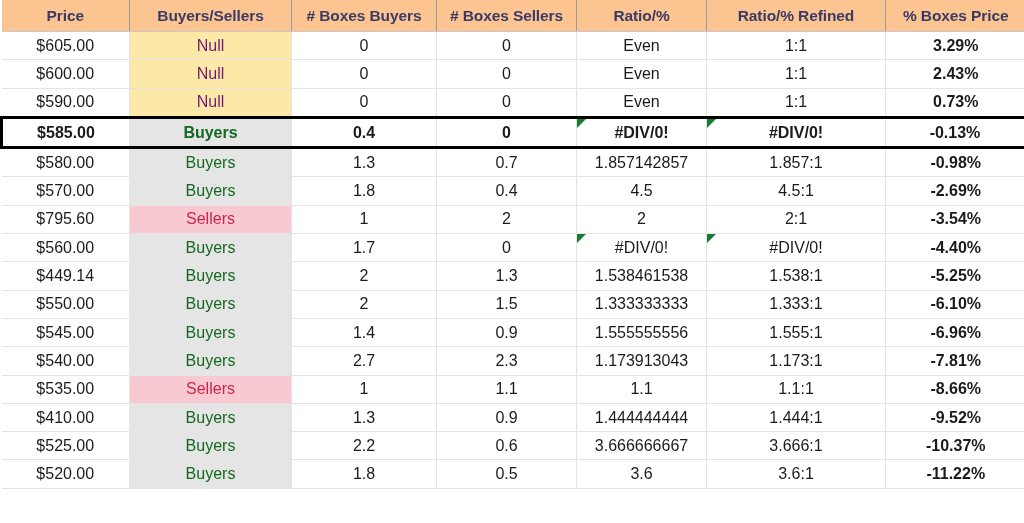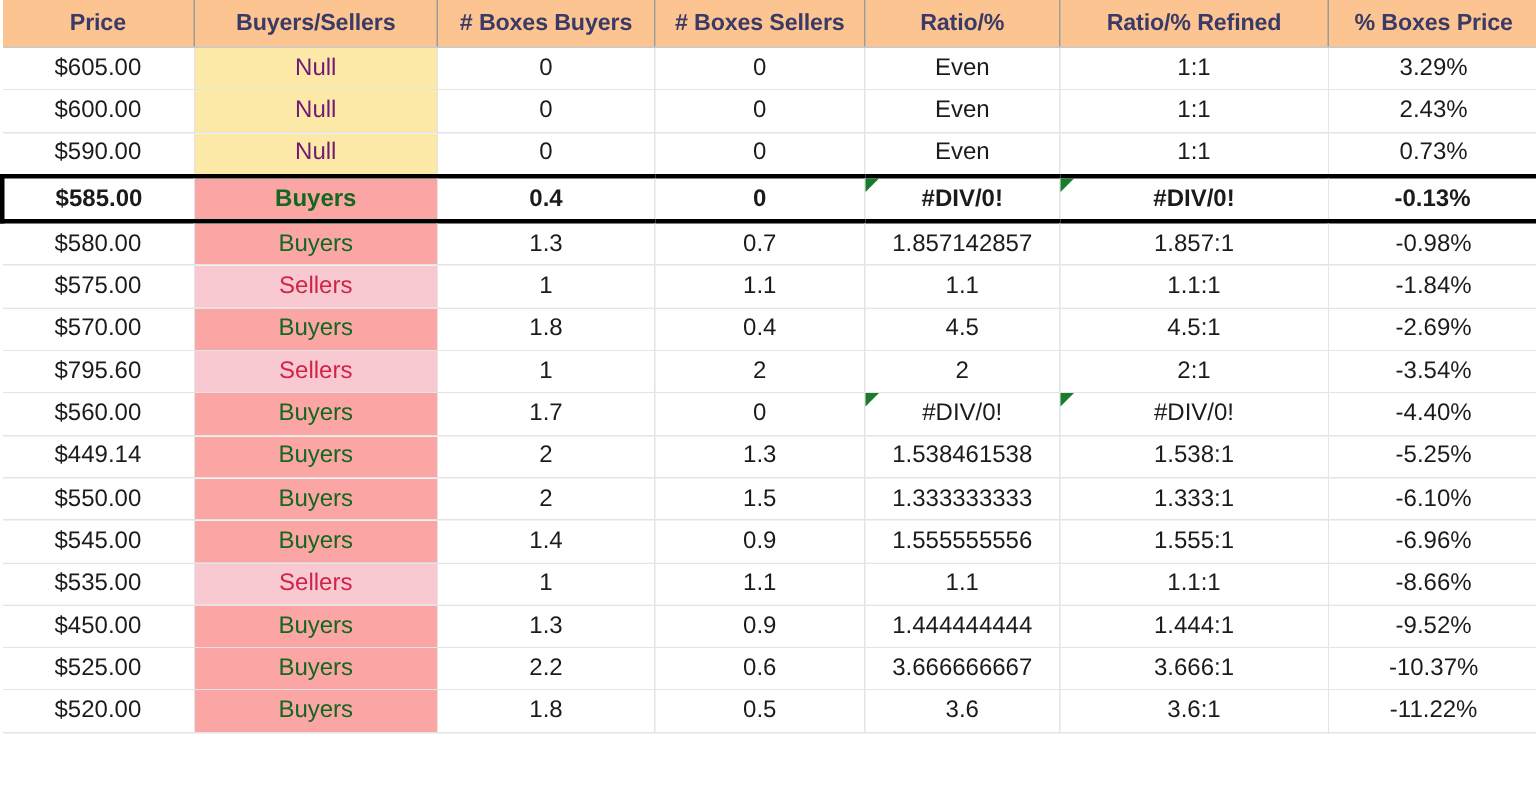--- a/index.html
+++ b/index.html
@@ -57,25 +57,25 @@
     color: #1b1b1b;
     text-align: center;
     vertical-align: middle;
     padding: 0;
     border-bottom: 1px solid #e4e4e4;
     border-right: 1px solid #e4e4e4;
     white-space: nowrap;
     position: relative;
     background: #ffffff;
   }
-  tbody td:last-child { border-right: none; }
+  tbody td:last-child { border-right: none; font-weight: bold; }
 
   
   td.fill-null   { background: #fce9a8; color: #701a75; }
-  td.fill-buyers { background: #fca5a5; color: #14671f; }
+  td.fill-buyers { background: #e5e5e5; color: #14671f; }
   td.fill-sellers{ background: #f9c9d2; color: #cf2448; }
 
   
   tr.focus-row td {
     font-weight: bold;
     border-top: 3px solid #000000;
     border-bottom: 3px solid #000000;
     margin-top: 44px;
   }
   tr.focus-row td.first-cell { border-left: 3px solid #000000; }
@@ -158,29 +158,20 @@
         <tr>
           <td class="first-cell">$580.00</td>
           <td class="fill-buyers">Buyers</td>
           <td>1.3</td>
           <td>0.7</td>
           <td>1.857142857</td>
           <td>1.857:1</td>
           <td class="last-cell">-0.98%</td>
         </tr>
         <tr>
-          <td class="first-cell">$575.00</td>
-          <td class="fill-sellers">Sellers</td>
-          <td>1</td>
-          <td>1.1</td>
-          <td>1.1</td>
-          <td>1.1:1</td>
-          <td class="last-cell">-1.84%</td>
-        </tr>
-        <tr>
           <td class="first-cell">$570.00</td>
           <td class="fill-buyers">Buyers</td>
           <td>1.8</td>
           <td>0.4</td>
           <td>4.5</td>
           <td>4.5:1</td>
           <td class="last-cell">-2.69%</td>
         </tr>
         <tr>
           <td class="first-cell">$795.60</td>
@@ -219,32 +210,41 @@
           <td class="last-cell">-6.10%</td>
         </tr>
         <tr>
           <td class="first-cell">$545.00</td>
           <td class="fill-buyers">Buyers</td>
           <td>1.4</td>
           <td>0.9</td>
           <td>1.555555556</td>
           <td>1.555:1</td>
           <td class="last-cell">-6.96%</td>
+        </tr>
+        <tr>
+          <td class="first-cell">$540.00</td>
+          <td class="fill-buyers">Buyers</td>
+          <td>2.7</td>
+          <td>2.3</td>
+          <td>1.173913043</td>
+          <td>1.173:1</td>
+          <td class="last-cell">-7.81%</td>
         </tr>
         <tr>
           <td class="first-cell">$535.00</td>
           <td class="fill-sellers">Sellers</td>
           <td>1</td>
           <td>1.1</td>
           <td>1.1</td>
           <td>1.1:1</td>
           <td class="last-cell">-8.66%</td>
         </tr>
         <tr>
-          <td class="first-cell">$450.00</td>
+          <td class="first-cell">$410.00</td>
           <td class="fill-buyers">Buyers</td>
           <td>1.3</td>
           <td>0.9</td>
           <td>1.444444444</td>
           <td>1.444:1</td>
           <td class="last-cell">-9.52%</td>
         </tr>
         <tr>
           <td class="first-cell">$525.00</td>
           <td class="fill-buyers">Buyers</td>

